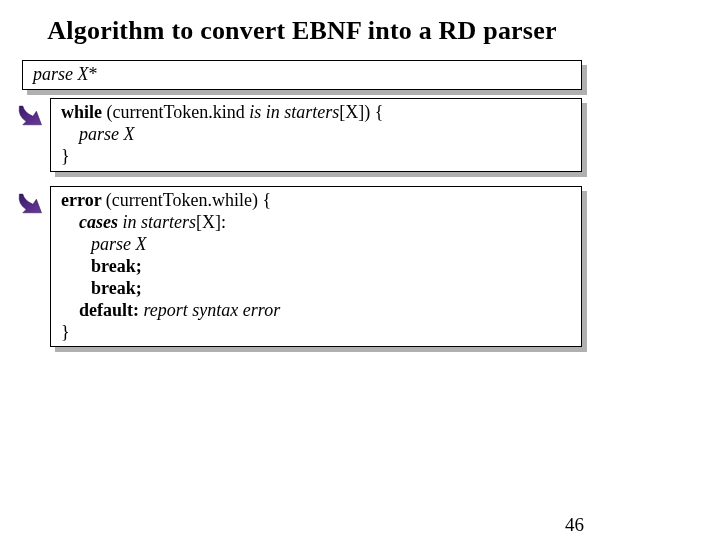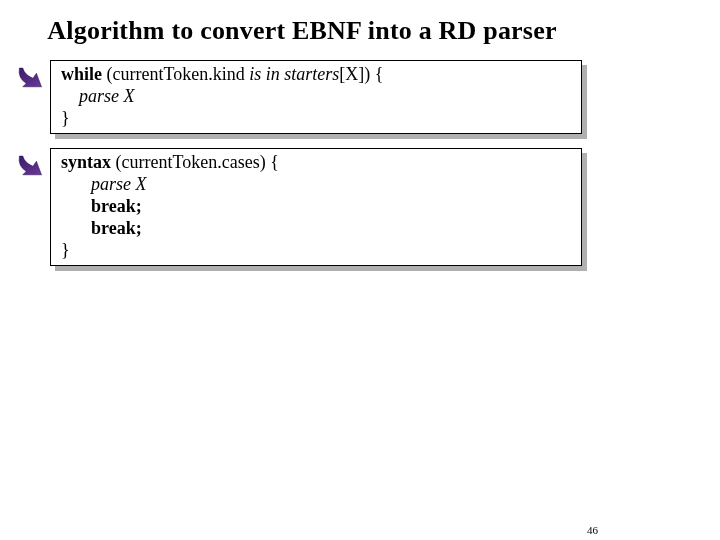--- a/index.html
+++ b/index.html
@@ -21,33 +21,39 @@
     top: 6px;
     width: 34px;
     height: 28px;
     pointer-events: none;
   }
 
   .italic { font-style: italic; }
   .bold { font-weight: bold; }
   .mono { font-family: "Times New Roman", serif; } 
 
-  .pagenum { position: absolute; right: 6px; bottom: 4px; font-size: 11px; font-family: "Times New Roman", serif; }
+  .pagenum { position: absolute; right: 20px; bottom: 4px; font-size: 19px; font-family: "Times New Roman", serif; }
 
   .line { white-space: pre; }
   .indent1 { padding-left: 18px; }
   .indent2 { padding-left: 30px; }
 </style>
 </head>
 <body>
 
 <div class="slide">
 
   <div class="title">Algorithm to convert EBNF into a RD parser</div>
 
+  <div class="box-outer rule-box">
+    <div class="box-shadow"></div>
+    <div class="box">
+      <span class="italic">parse X</span><span>*</span>
+    </div>
+  </div>
 
   <div class="arrow-wrap">
     <svg class="arrow" viewBox="0 0 40 32">
       <defs>
         <linearGradient id="g1" x1="0" y1="0" x2="1" y2="1">
           <stop offset="0%" stop-color="#3a1a6a"></stop>
           <stop offset="100%" stop-color="#6a3a9a"></stop>
         </linearGradient>
       </defs>
       <path d="M4 2 Q2 14 12 20 L8 24 L30 24 L24 8 L20 14 Q10 10 8 2 Z" fill="url(#g1)" stroke="#2a0a4a" stroke-width="0.6"></path>
@@ -63,24 +69,26 @@
   </div>
 
 
   <div class="arrow-wrap">
     <svg class="arrow" viewBox="0 0 40 32">
       <path d="M4 2 Q2 14 12 20 L8 24 L30 24 L24 8 L20 14 Q10 10 8 2 Z" fill="url(#g1)" stroke="#2a0a4a" stroke-width="0.6"></path>
     </svg>
     <div class="box-outer code-box">
       <div class="box-shadow"></div>
       <div class="box mono">
-        <div class="line"><span class="bold">syntax </span><span>(currentToken.cases) {</span></div>
+        <div class="line"><span class="bold">error </span><span>(currentToken.while) {</span></div>
+        <div class="line indent1"><span class="italic"><span class="bold">cases</span> in starters</span><span>[X]:</span></div>
         <div class="line indent2 italic">parse X</div>
         <div class="line indent2 bold">break;</div>
         <div class="line indent2 bold">break;</div>
+        <div class="line indent1"><span class="bold">default: </span><span class="italic">report syntax error</span></div>
         <div class="line">}</div>
       </div>
     </div>
   </div>
 
   <div class="pagenum">46</div>
 
 </div>
 
 </body></html>

